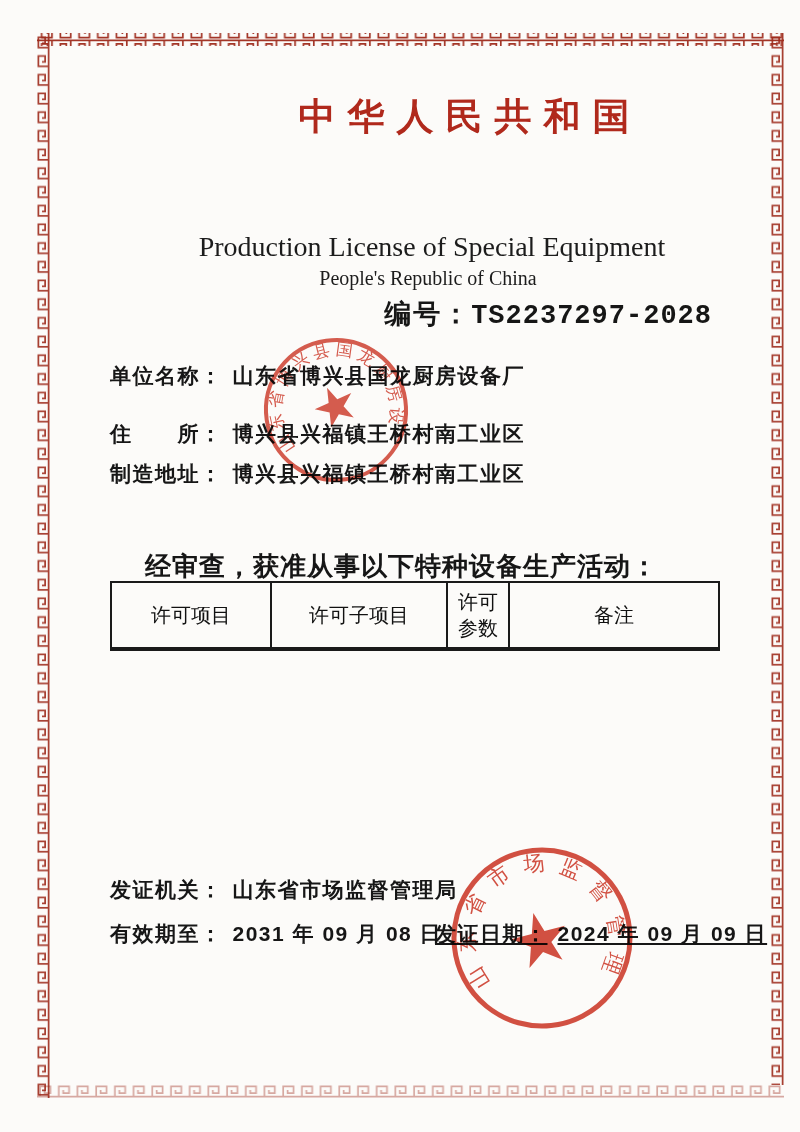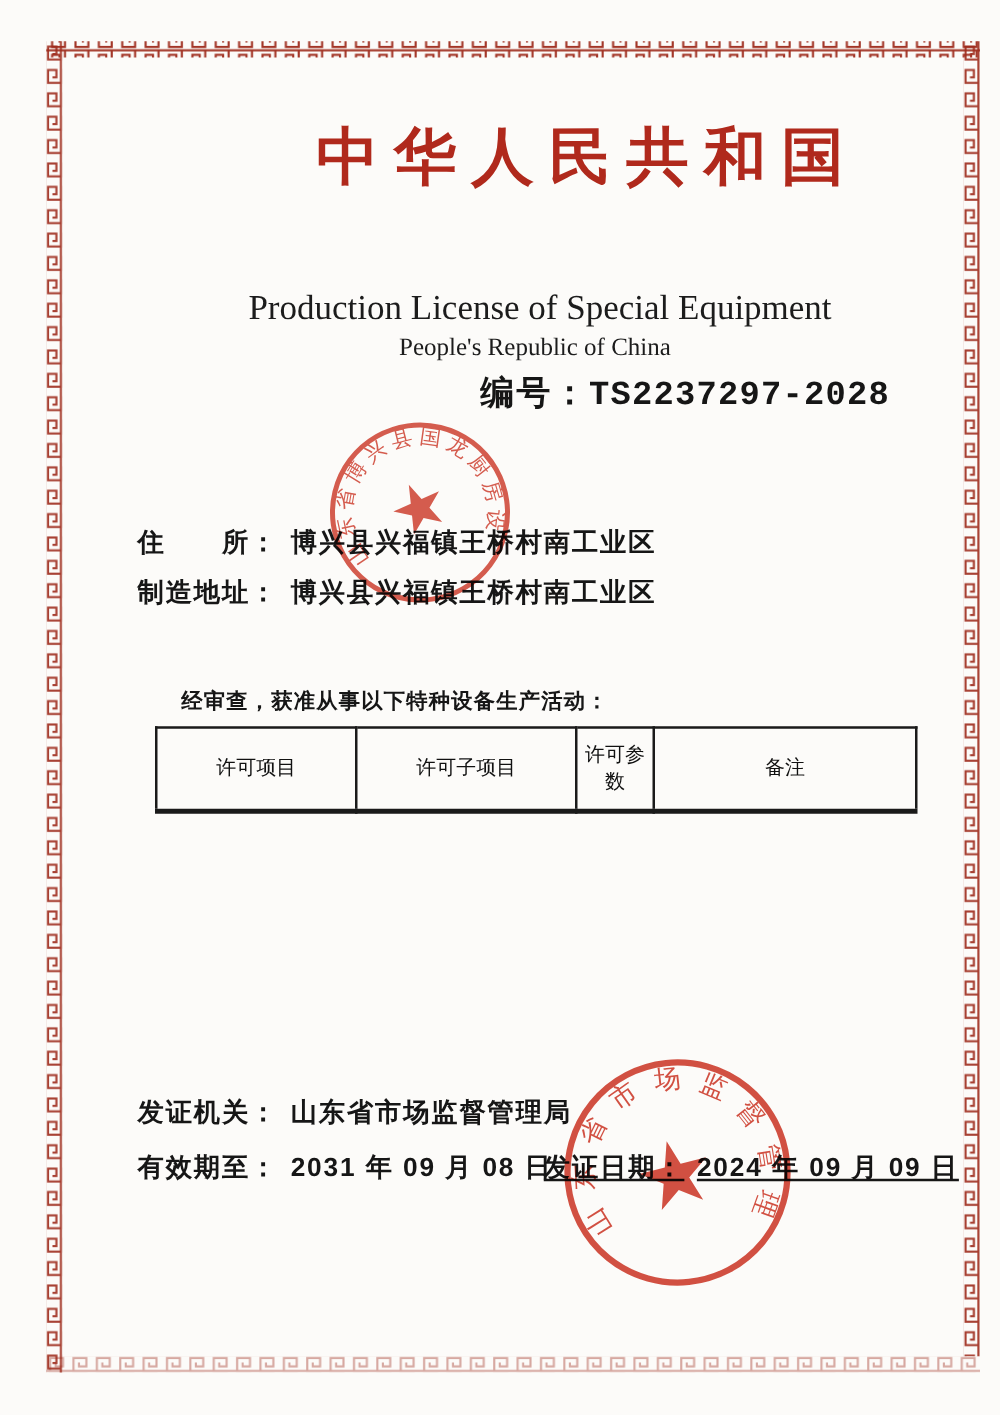--- a/index.html
+++ b/index.html
@@ -7,44 +7,44 @@
     position:relative;width:800px;height:1132px;margin:0 auto;
     background:#fcfbf9;overflow:hidden;
     font-family:"Liberation Sans",sans-serif;color:#161616;
   }
   .abs{position:absolute;}
   
   .title-cn{
     font-family:"Liberation Serif",serif;font-weight:bold;color:#b0291c;
     text-align:center;white-space:nowrap;
   }
-  .t1{top:92px;left:140px;right:0;font-size:50px;letter-spacing:12px;}
+  .t1{top:92px;left:140px;right:0;font-size:37px;letter-spacing:12px;}
   .t2{top:150px;left:104px;right:0;font-size:43px;letter-spacing:6px;}
   .title-en{
     font-family:"Liberation Serif",serif;color:#1c1c1c;text-align:center;white-space:nowrap;margin-top:34px;
   }
   .e1{top:197px;left:64px;right:0;font-size:28px;}
   .e2{top:233px;left:56px;right:0;font-size:20px;}
   
   .license-no{top:296px;right:88px;font-size:27px;white-space:nowrap;}
   .license-no .lbl{font-family:"Liberation Serif",serif;font-weight:bold;letter-spacing:2px;}
   .license-no .num{font-family:"Liberation Mono",monospace;font-weight:bold;letter-spacing:1px;}
   
   .frow{left:110px;font-size:21px;font-weight:bold;letter-spacing:1.5px;white-space:nowrap;}
   .r-unit{top:362px;}
   .r-res{top:420px;}
   .r-mfg{top:460px;}
   .frow .val{margin-left:10px;}
   
-  .intro{top:549px;left:145px;font-size:17px;font-family:"Liberation Serif",serif;
+  .intro{top:549px;left:145px;font-size:26px;font-family:"Liberation Serif",serif;
          font-weight:600;letter-spacing:1px;white-space:nowrap;}
   table.lic{
-    position:absolute;top:581px;left:124px;width:608px;
+    position:absolute;top:581px;left:110px;width:608px;
     border-collapse:collapse;table-layout:fixed;
-    font-family:"Liberation Serif",serif;font-size:16px;color:#111;
+    font-family:"Liberation Serif",serif;font-size:20px;color:#111;
     border:2px solid #1a1a1a;border-bottom-width:4px;
   }
   table.lic th,table.lic td{
     border:2px solid #1a1a1a;text-align:center;vertical-align:middle;
     padding:4px 4px;line-height:1.32;font-weight:500;
   }
   table.lic th{height:56px;}
   table.lic td{height:80px;}
   td.c1{text-align:left;padding-left:6px;padding-right:2px;}
   
@@ -80,20 +80,23 @@
   </svg>
 
   <div class="abs title-cn t1">中华人民共和国</div>
   <div class="abs title-en e1">Production License of Special Equipment</div>
   <div class="abs title-en e2">People's Republic of China</div>
 
   <div class="abs license-no">
     <span class="lbl">编号：</span><span class="num">TS2237297-2028</span>
   </div>
 
+  <div class="abs frow r-unit">
+    <span>单位名称：</span><span class="val">山东省博兴县国龙厨房设备厂</span>
+  </div>
   <div class="abs frow r-res">
     <span>住　　所：</span><span class="val">博兴县兴福镇王桥村南工业区</span>
   </div>
   <div class="abs frow r-mfg">
     <span>制造地址：</span><span class="val">博兴县兴福镇王桥村南工业区</span>
   </div>
 
   <div class="abs intro">经审查，获准从事以下特种设备生产活动：</div>
 
   <table class="lic">

